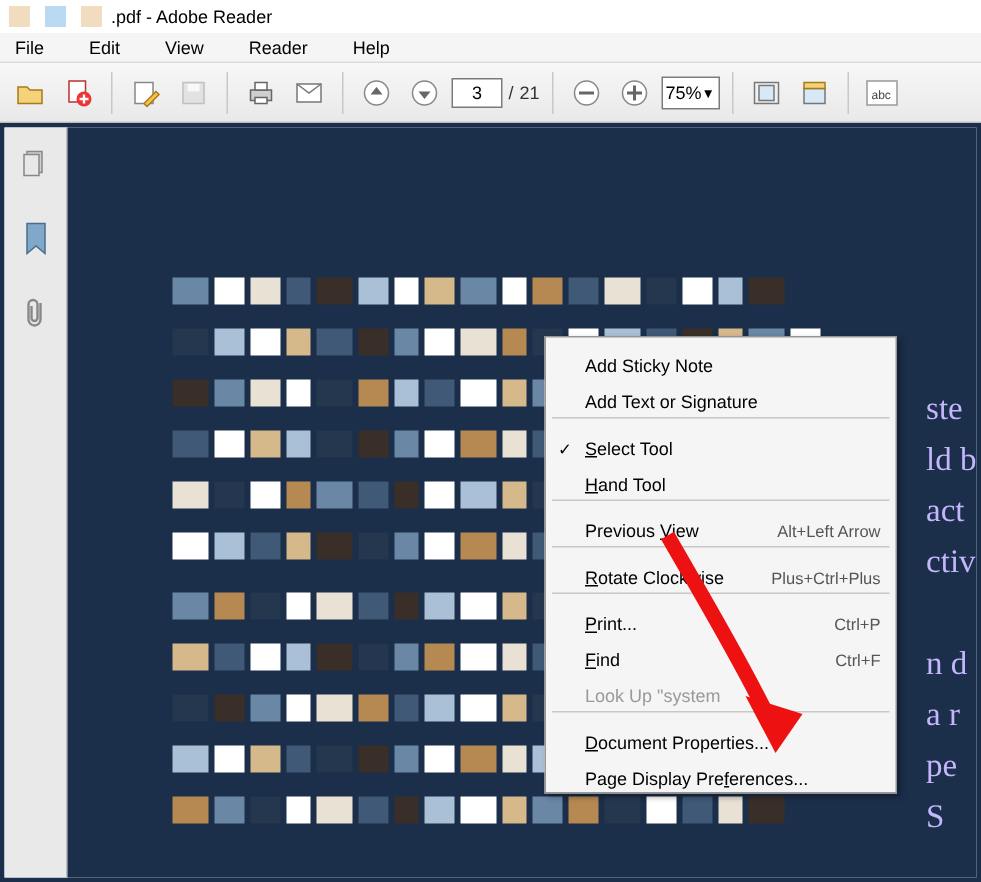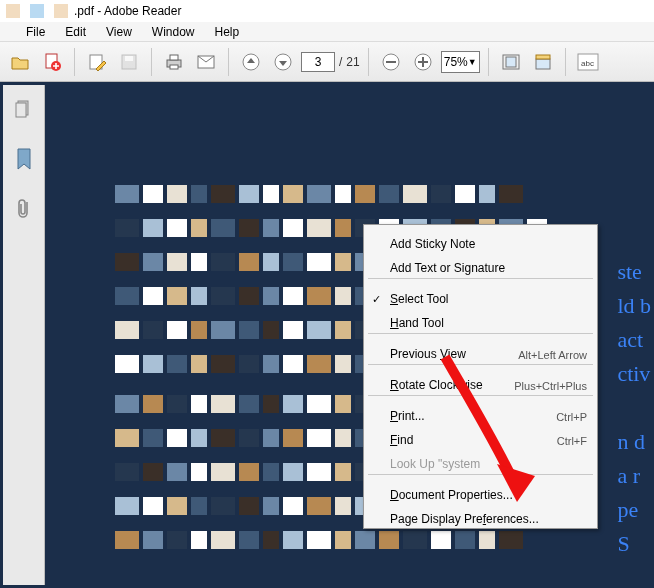--- a/index.html
+++ b/index.html
@@ -5,21 +5,21 @@
   * { box-sizing: border-box; margin: 0; padding: 0; }
   body { font-family: "Segoe UI", Tahoma, sans-serif; font-size: 12px; background: #fff; width: 654px; height: 588px; overflow: hidden; position: relative; }
 
   
   .titlebar { height: 22px; background: #fff; display: flex; align-items: center; padding: 0 4px; gap: 6px; }
   .title-swatches { display: flex; gap: 10px; margin-left: 2px; }
   .title-swatches span { width: 14px; height: 14px; display: inline-block; }
   .title-text { font-size: 12px; color: #000; }
 
   
-  .menubar { height: 20px; background: #f5f5f5; display: flex; align-items: center; padding: 0 18px; gap: 4px; border-bottom: 1px solid #dcdcdc; }
+  .menubar { height: 20px; background: #f5f5f5; display: flex; align-items: center; padding: 0 2px; gap: 14px; border-bottom: 1px solid #dcdcdc; }
   .menubar .menu-item { padding: 2px 8px; cursor: default; }
 
   
   .toolbar { height: 40px; background: linear-gradient(#f7f7f7,#e9e9e9); border-bottom: 1px solid #bcbcbc; display: flex; align-items: center; padding: 0 6px; gap: 4px; }
   .tbtn { width: 28px; height: 28px; border: 1px solid transparent; border-radius: 3px; display: flex; align-items: center; justify-content: center; background: transparent; cursor: default; }
   .tbtn svg { display: block; }
   .tsep { width: 1px; height: 28px; background: #c8c8c8; margin: 0 4px; }
   .page-box { display: flex; align-items: center; gap: 4px; }
   .page-input { width: 34px; height: 20px; border: 1px solid #7a7a7a; text-align: center; font-size: 12px; }
   .page-total { font-size: 12px; color: #333; }
@@ -43,41 +43,41 @@
   .ctx .ci .label{ flex:1; }
   .ctx .ci .shortcut{ color:#555; font-size:11px; }
   .ctx .csep { height:1px; background:#c8c8c8; margin:3px 2px; }
   .ctx .check{ position:absolute; left:6px; font-size:11px; }
   .ul-letter { text-decoration: underline; }
 
   
   .arrow { position:absolute; left:425px; top:352px; pointer-events:none; }
 
   
-  .peek { position:absolute; right:0; color:#3b82f6; font-family: Georgia, serif; font-size:22px; line-height:34px; text-align:left; }
+  .peek { position:absolute; right:0; color:#c4b5fd; font-family: Georgia, serif; font-size:22px; line-height:34px; text-align:left; }
 </style>
 </head>
 <body>
 
 <div class="titlebar">
   <div class="title-swatches">
     <span style="background:#f2dcc0"></span>
     <span style="background:#b9daf2"></span>
     <span style="background:#f2dcc0"></span>
   </div>
   <span class="title-text">
     <span>.pdf</span> - <span>Adobe Reader</span>
   </span>
 </div>
 
 <div class="menubar">
   <div class="menu-item">File</div>
   <div class="menu-item">Edit</div>
   <div class="menu-item">View</div>
-  <div class="menu-item">Window</div>
+  <div class="menu-item">Reader</div>
   <div class="menu-item">Help</div>
 </div>
 
 <div class="toolbar">
   <div class="tbtn">
     <svg width="20" height="18">
         <path d="M2 5h6l2 2h8v9H2z" fill="#f3d27a" stroke="#a77b18"></path>
       </svg>
   </div>
   <div class="tbtn">

